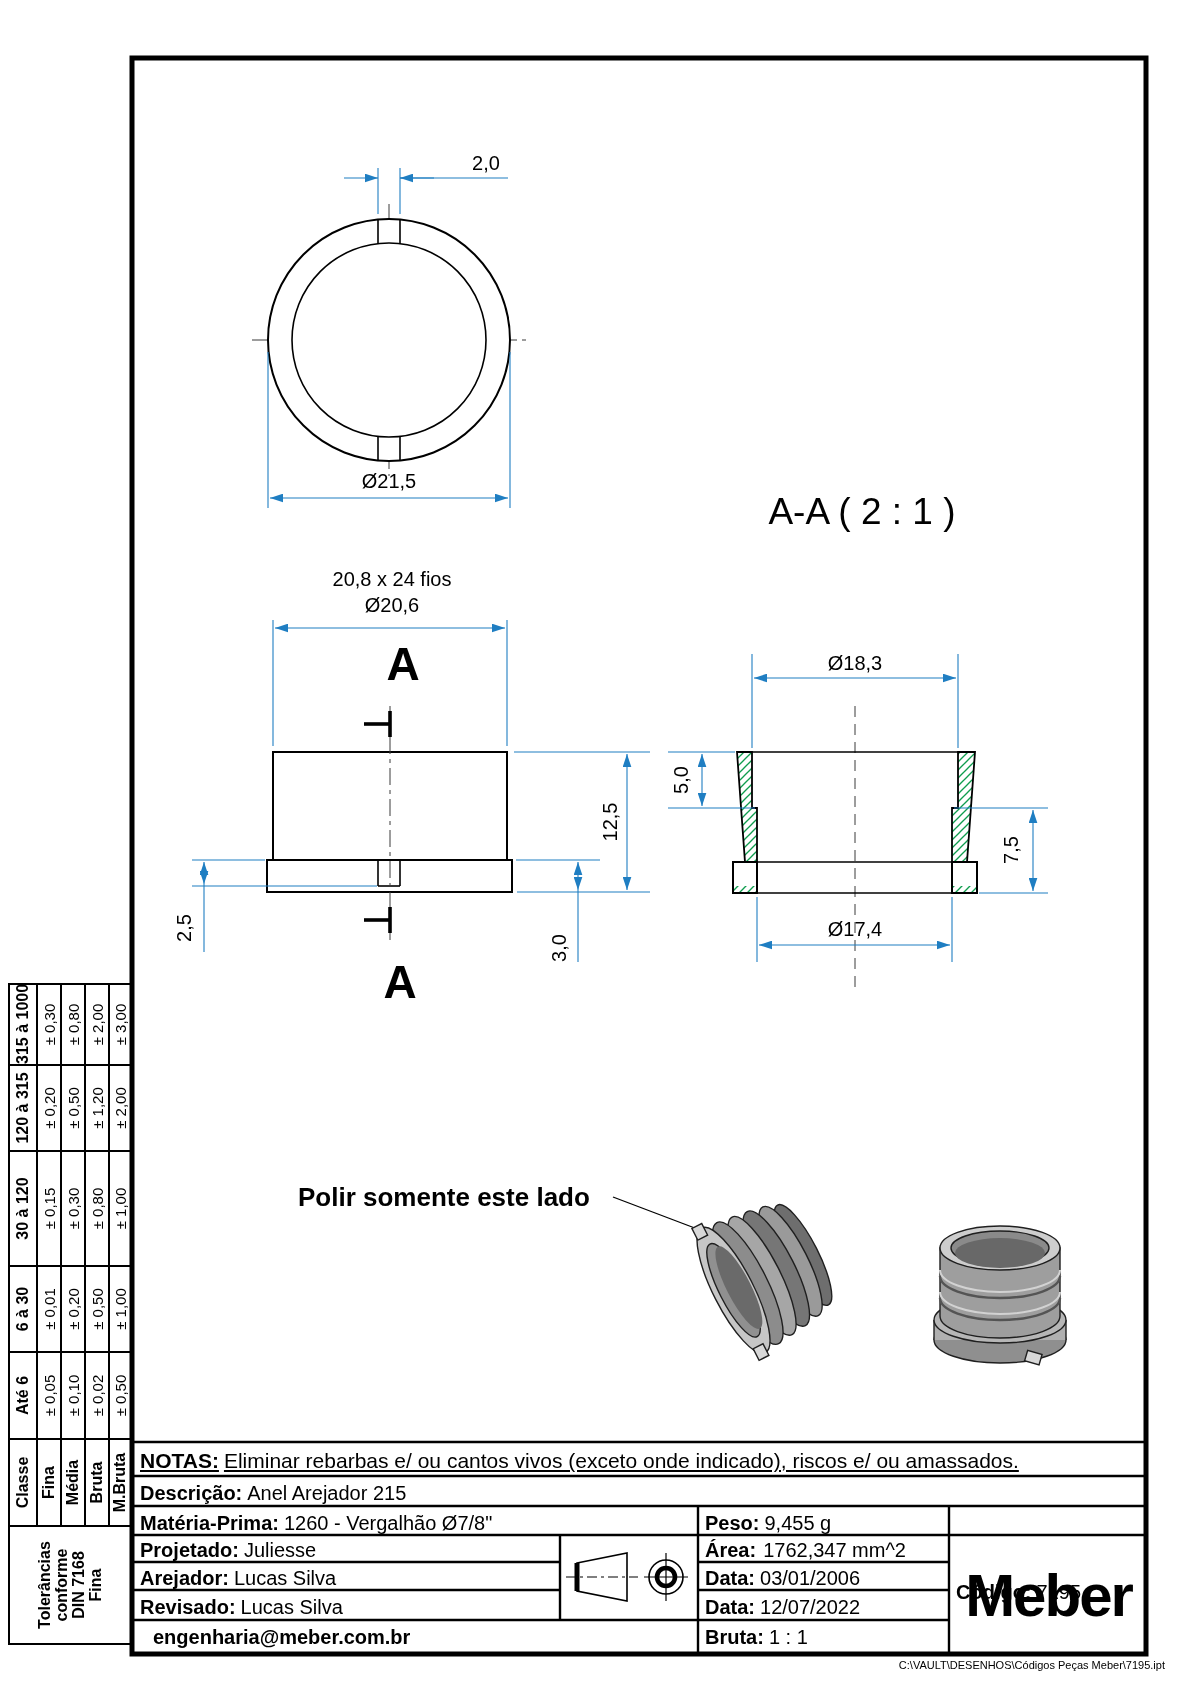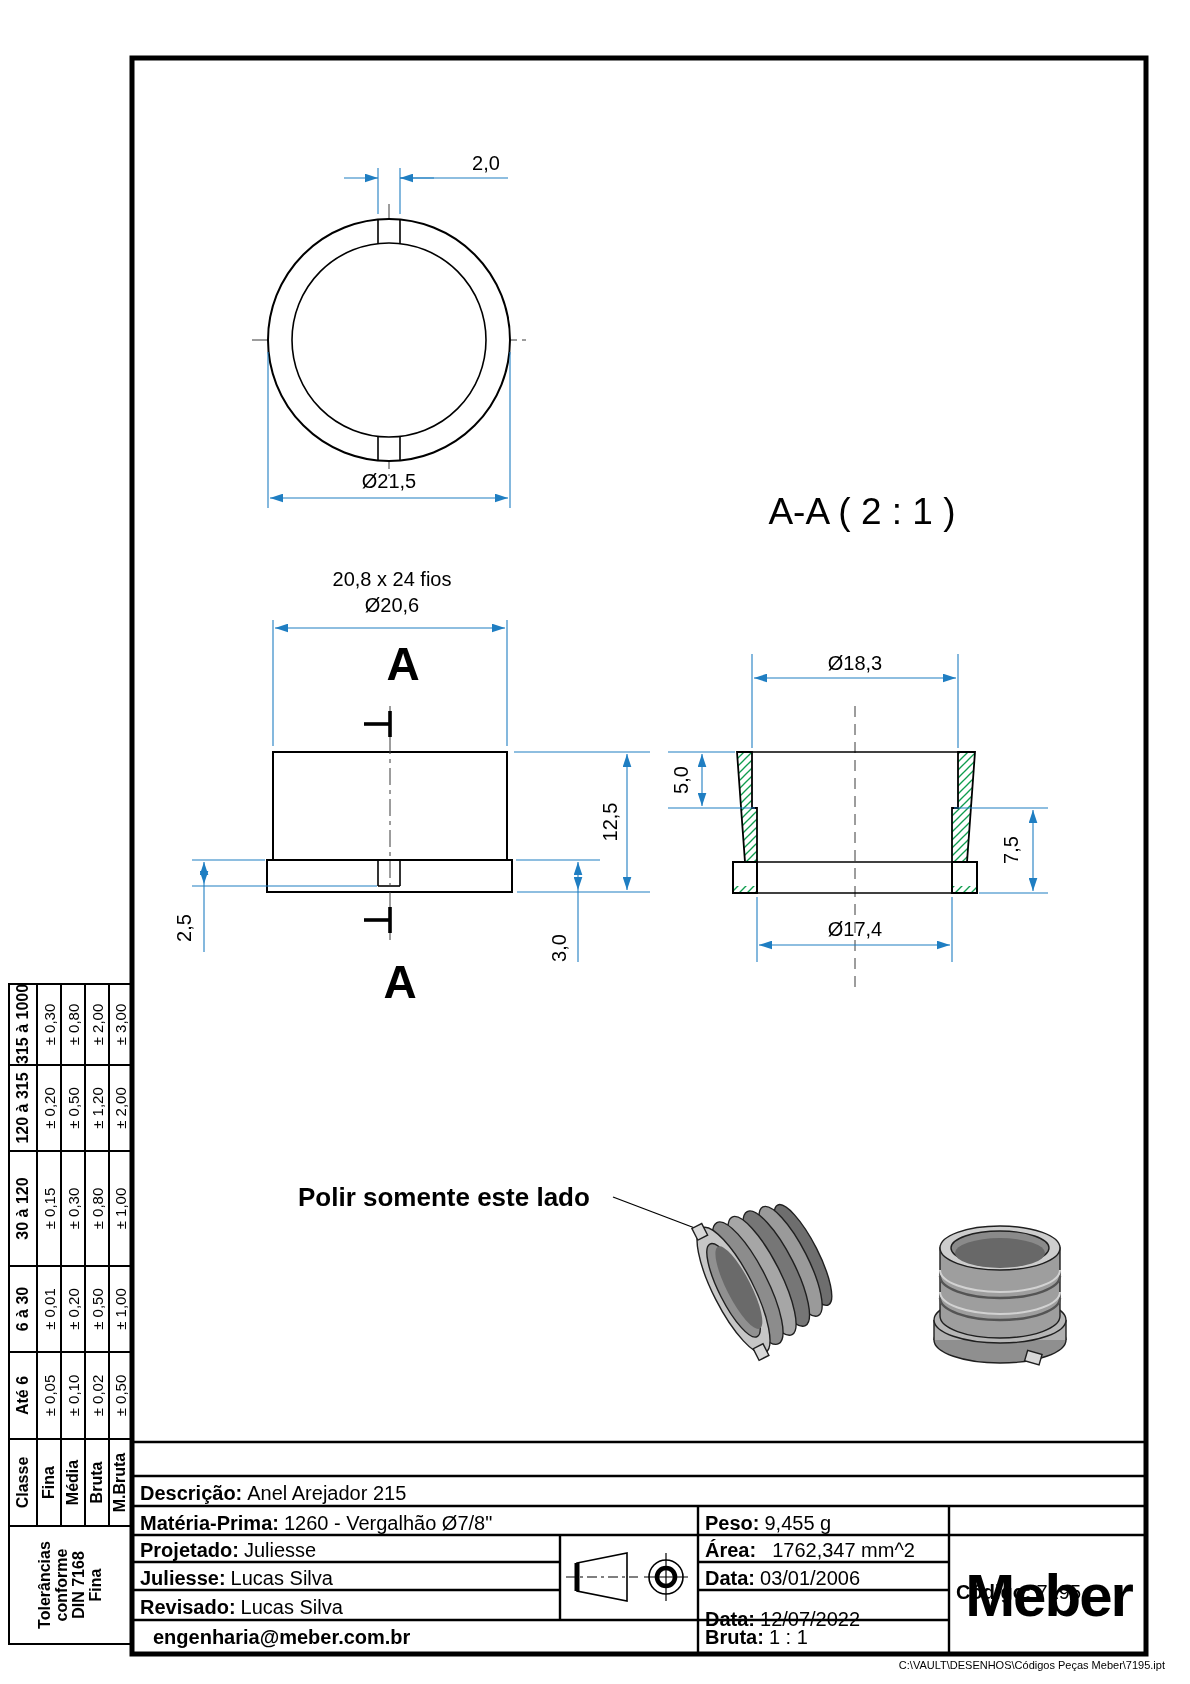--- a/index.html
+++ b/index.html
@@ -20,21 +20,21 @@
   .dashline{stroke:#3a3a3a;stroke-width:1;fill:none;stroke-dasharray:11 7;}
   .leader{stroke:#000;stroke-width:1.3;fill:none;}
   .dimtext{font:20px "Liberation Sans",sans-serif;fill:#000;}
   .sectext{font:bold 46px "Liberation Sans",sans-serif;fill:#000;}
   .sectitle{font:37px "Liberation Sans",sans-serif;fill:#000;}
   .polish{font:bold 26px "Liberation Sans",sans-serif;fill:#000;}
   .iso-stroke{stroke:#1f1f1f;stroke-width:1.4;}
   
   .tb-text{position:absolute;font-size:20px;white-space:nowrap;line-height:24px;}
   .tb-text .lbl{font-weight:bold;margin-right:5px;}
-  .tb-text .lbl.tight{margin-right:16px;}
+  .tb-text .lbl.tight{margin-right:7px;}
   .tb-notas{font-size:21px;}
   .tb-notas .und{text-decoration:underline;}
   .logo-cell{position:absolute;left:951px;top:1537px;width:195px;height:117px;
              display:flex;align-items:center;justify-content:center;
              font-weight:bold;font-size:60px;letter-spacing:-2px;}
   .footer-path{position:absolute;top:1659px;right:25px;font-size:11px;white-space:nowrap;}
   
   .tol-wrap{position:absolute;left:8px;top:1645px;width:660px;height:122px;
             transform:rotate(-90deg);transform-origin:0 0;}
   table.tol{border-collapse:collapse;table-layout:fixed;width:660px;height:122px;}
@@ -299,51 +299,54 @@
         <td>± 0,50</td>
             <td>± 1,00</td>
         <td>± 1,00</td>
             <td>± 2,00</td>
         <td>± 3,00</td>
       </tr>
     </tbody>
       </table>
   </div>
 
+  <div class="tb-text tb-notas" style="left:140px;top:1449px;">
+    <span class="und"><span class="lbl">NOTAS:</span><span>Eliminar rebarbas e/ ou cantos vivos (exceto onde indicado), riscos e/ ou amassados.</span></span>
+  </div>
   <div class="tb-text" style="left:140px;top:1481px;">
     <span class="lbl">Descrição:</span><span>Anel Arejador 215</span>
   </div>
   <div class="tb-text" style="left:140px;top:1511px;">
     <span class="lbl">Matéria-Prima:</span><span>1260 - Vergalhão Ø7/8"</span>
   </div>
   <div class="tb-text" style="left:705px;top:1511px;">
     <span class="lbl">Peso:</span><span>9,455 g</span>
   </div>
   <div class="tb-text" style="left:956px;top:1580px;">
     <span class="lbl">Código:</span><span>7195</span>
   </div>
   <div class="tb-text" style="left:140px;top:1538px;">
     <span class="lbl">Projetado:</span><span>Juliesse</span>
   </div>
   <div class="tb-text" style="left:140px;top:1566px;">
-    <span class="lbl">Juliesse:</span><span>Lucas Silva</span>
+    <span class="lbl">Arejador:</span><span>Lucas Silva</span>
   </div>
   <div class="tb-text" style="left:140px;top:1595px;">
     <span class="lbl">Revisado:</span><span>Lucas Silva</span>
   </div>
   <div class="tb-text" style="left:140px;top:1625px;margin-left:13px;">
     <span class="lbl">engenharia@meber.com.br</span>
   </div>
   <div class="tb-text" style="left:705px;top:1538px;">
     <span class="lbl tight">Área:</span><span>1762,347 mm^2</span>
   </div>
   <div class="tb-text" style="left:705px;top:1566px;">
     <span class="lbl">Data:</span><span>03/01/2006</span>
   </div>
-  <div class="tb-text" style="left:705px;top:1595px;margin-top:12px;">
+  <div class="tb-text" style="left:705px;top:1595px;">
     <span class="lbl">Data:</span><span>12/07/2022</span>
   </div>
   <div class="tb-text" style="left:705px;top:1625px;">
     <span class="lbl">Bruta:</span><span>1 : 1</span>
   </div>
   <div class="logo-cell">Meber</div>
   <div class="footer-path">C:\VAULT\DESENHOS\Códigos Peças Meber\7195.ipt</div>
 
 </div>
 

